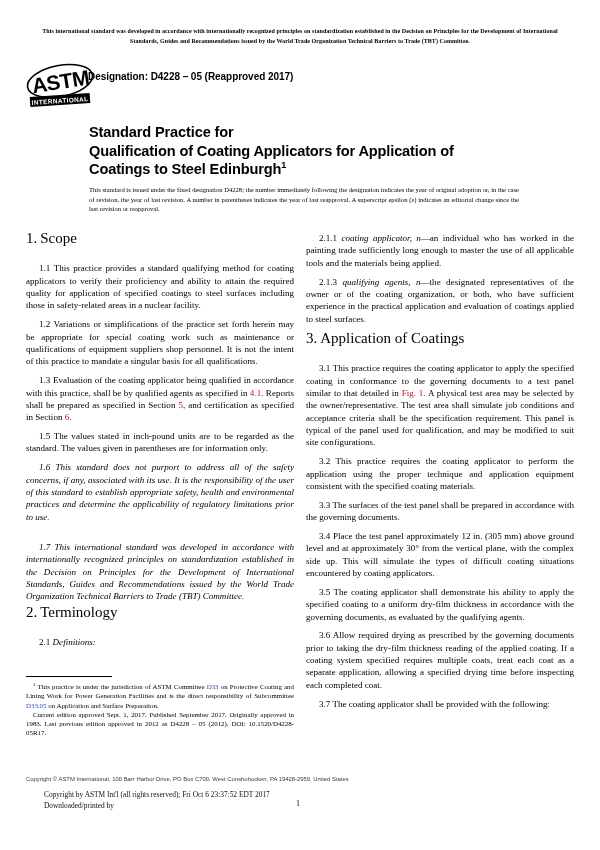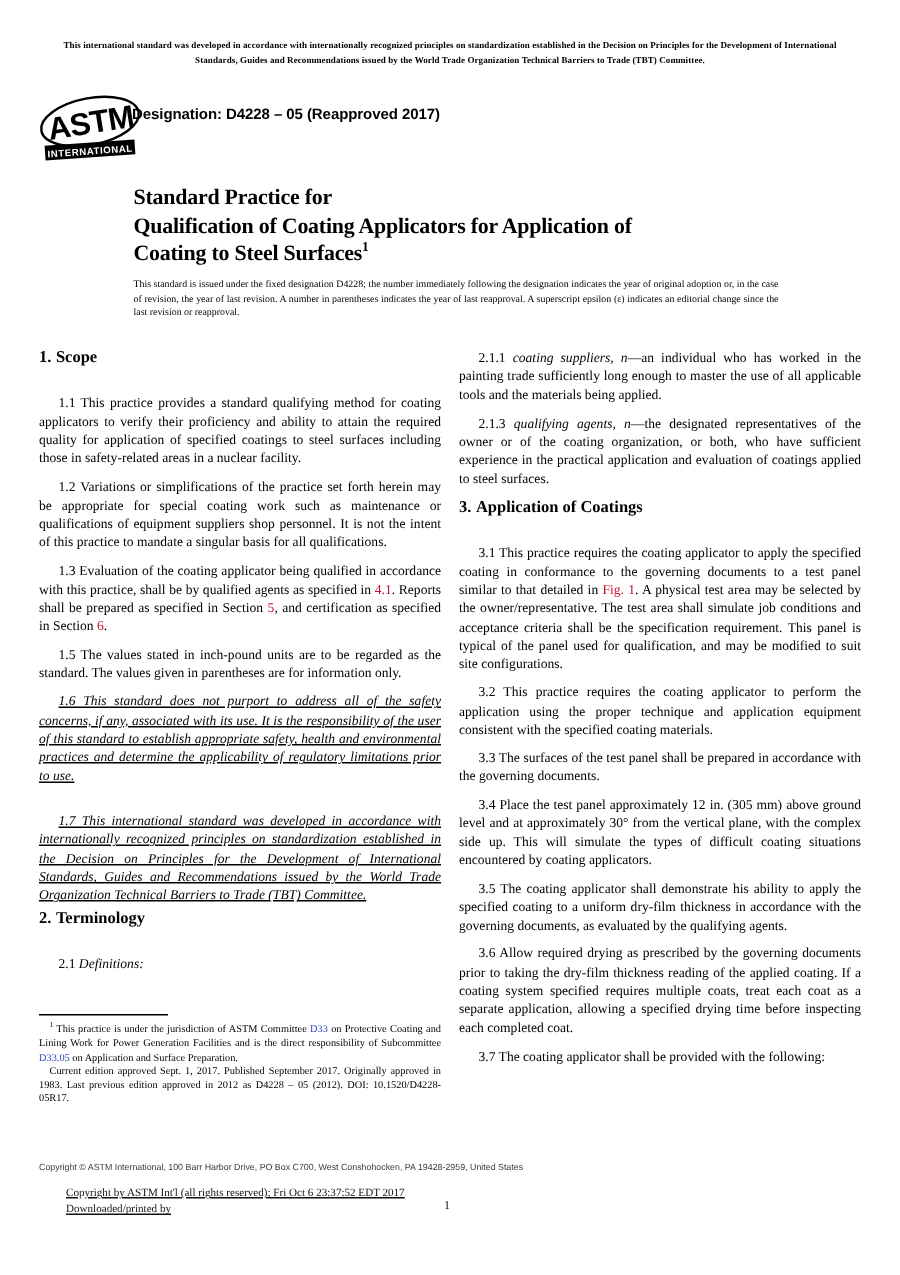--- a/index.html
+++ b/index.html
@@ -65,21 +65,21 @@
   }
 
   
   .title-block {
     position: absolute;
     left: 89px;
     top: 123px;
     width: 430px;
   }
   .title-line {
-    font-family: Liberation Serif, serif;
+    font-family: Liberation Sans, sans-serif;
     font-weight: bold;
     font-size: 14.6px;
     line-height: 18.6px;
     letter-spacing: -0.01em;
   }
   .title-line sup {
     font-size: 0.62em;
     vertical-align: super;
     line-height: 0;
     font-weight: bold;
@@ -101,40 +101,40 @@
   .col {
     position: absolute;
     top: 232px;
     width: 268px;
   }
   .col-left  { left: 26px;  }
   .col-right { left: 306px; }
 
   .sec-head {
     font-family: "Liberation Serif", serif;
-    font-weight: bold;
-    font-size: 11px;
+    font-weight: normal;
+    font-size: 15px;
     line-height: 12.4px;
     margin: 0 0 1px 0;
   }
   .sec-head .num { margin-right: 3px; }
 
   p.para {
     margin: 0;
     font-size: 9.05px;
     line-height: 12.35px;
     text-align: justify;
     text-indent: 13px;
     text-align-last: left;
     hyphens: auto;
     -webkit-hyphens: auto;
   }
   p.para.gap { margin-top: 6.5px; }
   p.para.tight { margin-top: 18px; }
-  p.ital { font-style: italic; text-decoration: underline; }
+  p.ital { font-style: italic; }
   .it { font-style: italic; }
   .xref-red { color: #c8102e; }
   .xref-blue { color: #2f4bb6; }
 
   
   .footnote-rule {
     position: absolute;
     left: 26px;
     top: 676px;
     width: 86px;
@@ -172,21 +172,20 @@
   }
   .stamp {
     position: absolute;
     left: 44px;
     top: 789px;
     width: 500px;
     font-family: "Liberation Serif", serif;
     font-size: 7.4px;
     line-height: 11.2px;
     color: #111;
-    text-decoration: underline;
   }
   .page-num {
     position: absolute;
     left: 296px;
     top: 799px;
     font-family: "Liberation Serif", serif;
     font-size: 8px;
     color: #111;
   }
 </style>
@@ -207,21 +206,21 @@
         <rect x="6" y="33" width="60" height="10" fill="#000" transform="rotate(-4 36 38)"></rect>
         <text x="36" y="41" text-anchor="middle" fill="#fff" font-family="Liberation Sans, sans-serif" font-weight="bold" font-size="6.4" letter-spacing="0.4" transform="rotate(-4 36 38)">INTERNATIONAL</text>
       </svg>
     </div>
     <div class="designation">Designation: D4228 – 05 (Reapproved 2017)</div>
   </div>
 
   <div class="title-block">
     <div class="title-line">Standard Practice for</div>
     <div class="title-line">Qualification of Coating Applicators for Application of</div>
-    <div class="title-line"><span>Coating to Steel Surfaces</span><sup>1</sup></div>
+    <div class="title-line"><span>Coatings to Steel Edinburgh</span><sup>1</sup></div>
   </div>
 
   <div class="issue-note">This standard is issued under the fixed designation D4228; the number immediately following the designation indicates the year of original adoption or, in the case of revision, the year of last revision. A number in parentheses indicates the year of last reapproval. A superscript epsilon (ε) indicates an editorial change since the last revision or reapproval.</div>
 
   <div class="col col-left">
 
     <div class="sec-head">
       <span class="num">1.</span><span>Scope</span>
     </div>
 
@@ -240,21 +239,21 @@
 
     <div class="sec-head" style="margin-top:3px;">
       <span class="num">2.</span><span>Terminology</span>
     </div>
 
     <p class="para tight"><span>2.1</span>&nbsp;<span class="it">Definitions:</span></p>
   </div>
 
   <div class="col col-right">
 
-    <p class="para"><span>2.1.1</span>&nbsp;<span class="it">coating suppliers, n</span><span>—an individual who has worked in the painting trade sufficiently long enough to master the use of all applicable tools and the materials being applied.</span></p>
+    <p class="para"><span>2.1.1</span>&nbsp;<span class="it">coating applicator, n</span><span>—an individual who has worked in the painting trade sufficiently long enough to master the use of all applicable tools and the materials being applied.</span></p>
 
 
     <p class="para gap"><span>2.1.3</span>&nbsp;<span class="it">qualifying agents, n</span><span>—the designated representatives of the owner or of the coating organization, or both, who have sufficient experience in the practical application and evaluation of coatings applied to steel surfaces.</span></p>
 
     <div class="sec-head" style="margin-top:7px;">
       <span class="num">3.</span><span>Application of Coatings</span>
     </div>
 
     <p class="para tight"><span>3.1 This practice requires the coating applicator to apply the specified coating in conformance to the governing documents to a test panel similar to that detailed in </span><span class="xref-red">Fig. 1</span><span>. A physical test area may be selected by the owner/representative. The test area shall simulate job conditions and acceptance criteria shall be the specification requirement. This panel is typical of the panel used for qualification, and may be modified to suit site configurations.</span></p>
 

